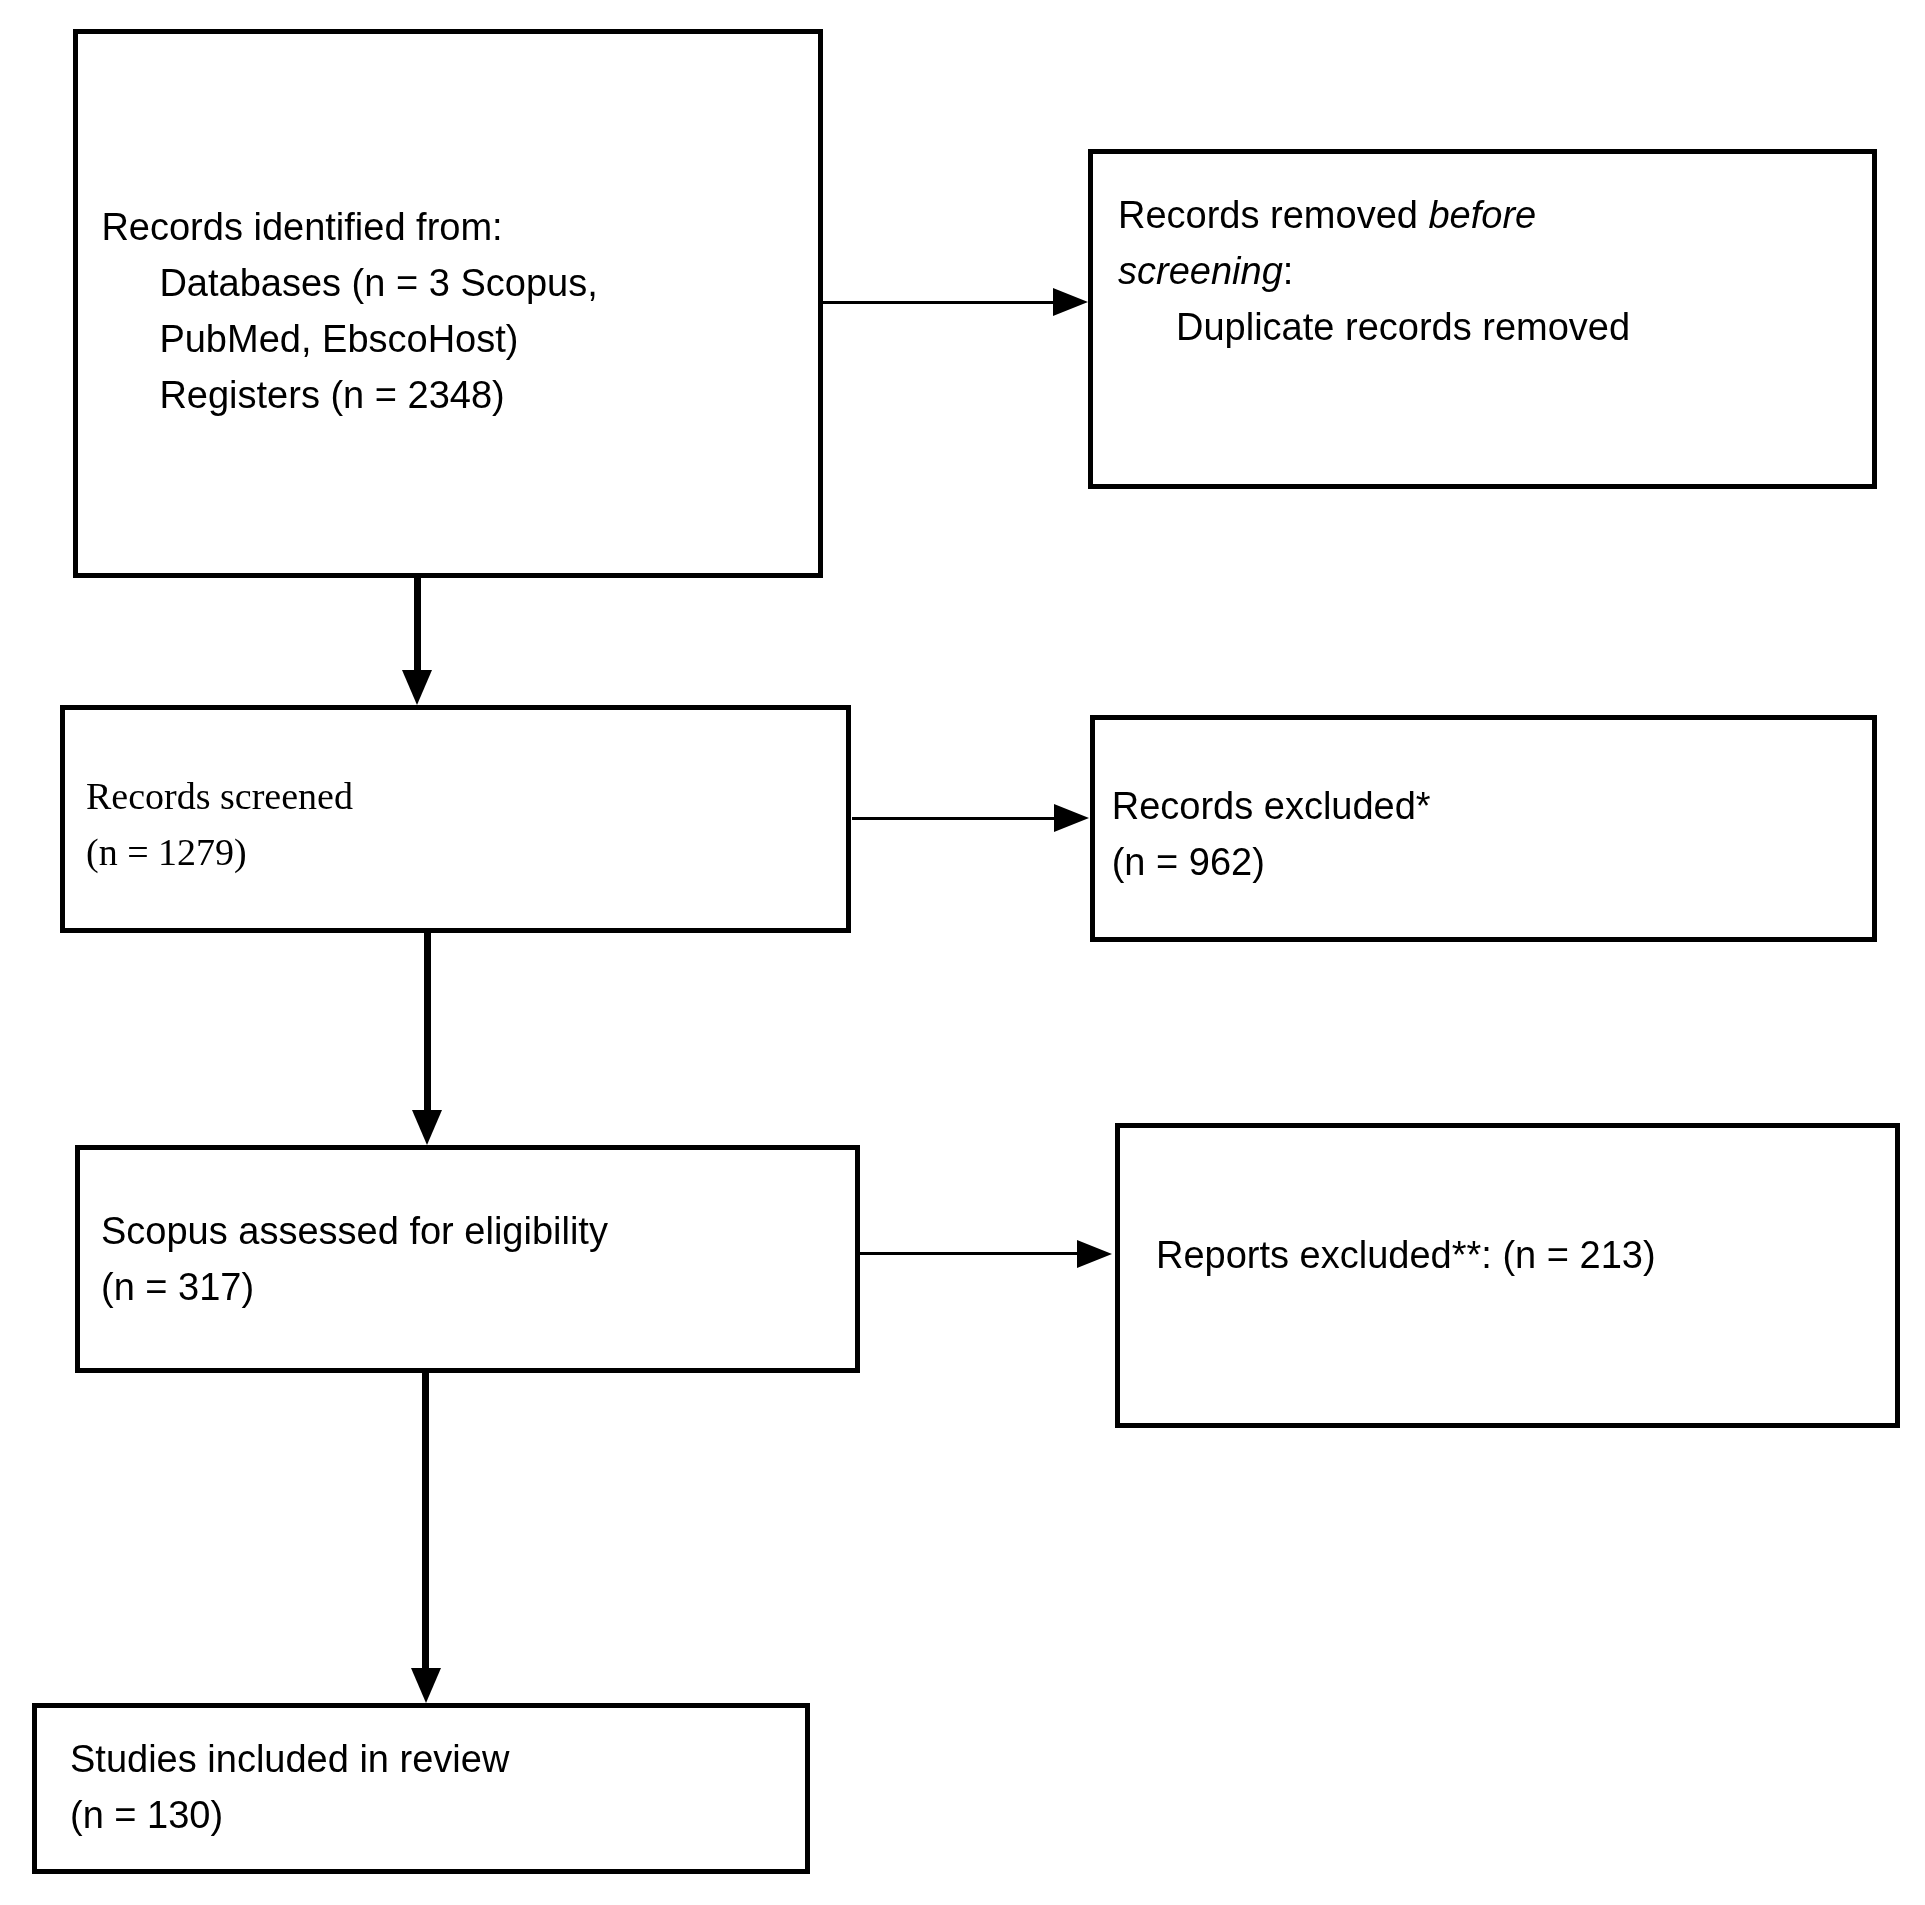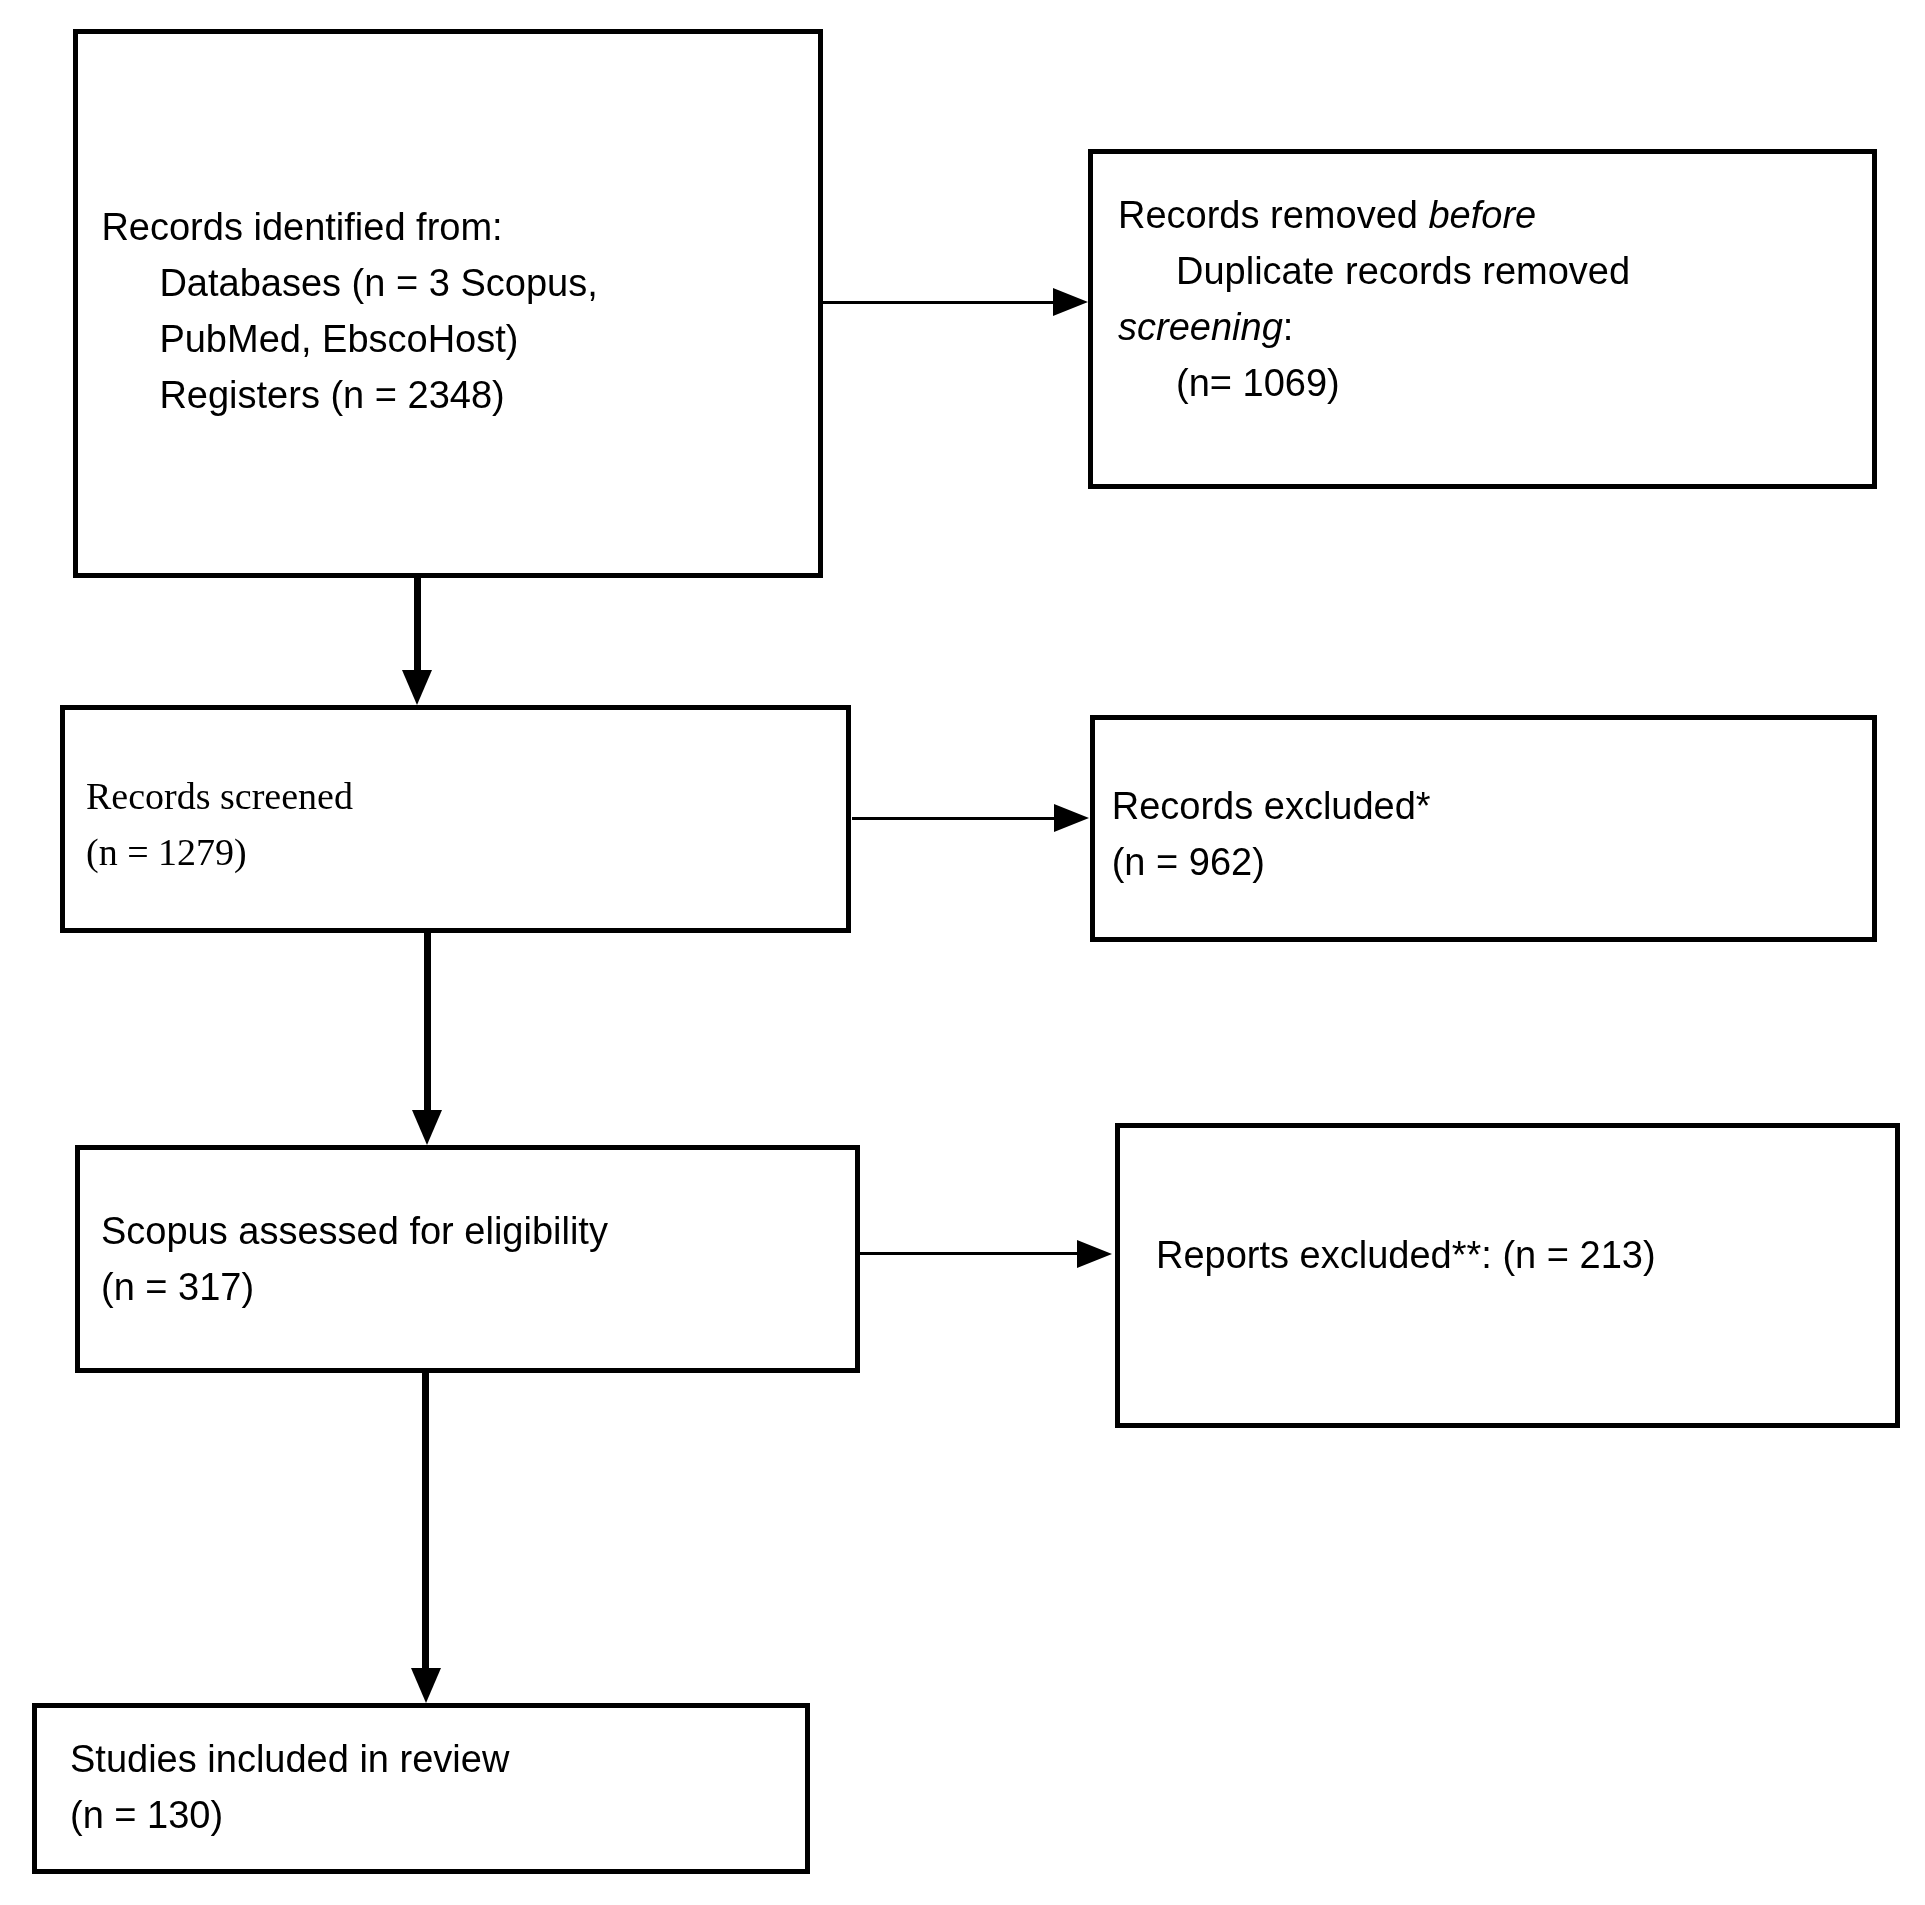--- a/index.html
+++ b/index.html
@@ -105,23 +105,22 @@
       <div class="line">Records identified from:</div>
       <div class="line indent">Databases (n = 3 Scopus,</div>
       <div class="line indent">PubMed, EbscoHost)</div>
       <div class="line indent">Registers (n = 2348)</div>
     </div>
   </div>
 
   <div class="box" id="box-removed">
     <div class="box-text">
       <div class="line"><span>Records removed </span><span class="it">before</span></div>
+      <div class="line"><span class="it">screening</span><span>:</span></div>
       <div class="line indent">Duplicate records removed</div>
-      <div class="line"><span class="it">screening</span><span>:</span></div>
-      <div class="line indent">(n= 1069)</div>
     </div>
   </div>
 
   <div class="box" id="box-screened">
     <div class="box-text">
       <div class="line">Records screened</div>
       <div class="line">(n = 1279)</div>
     </div>
   </div>
 

